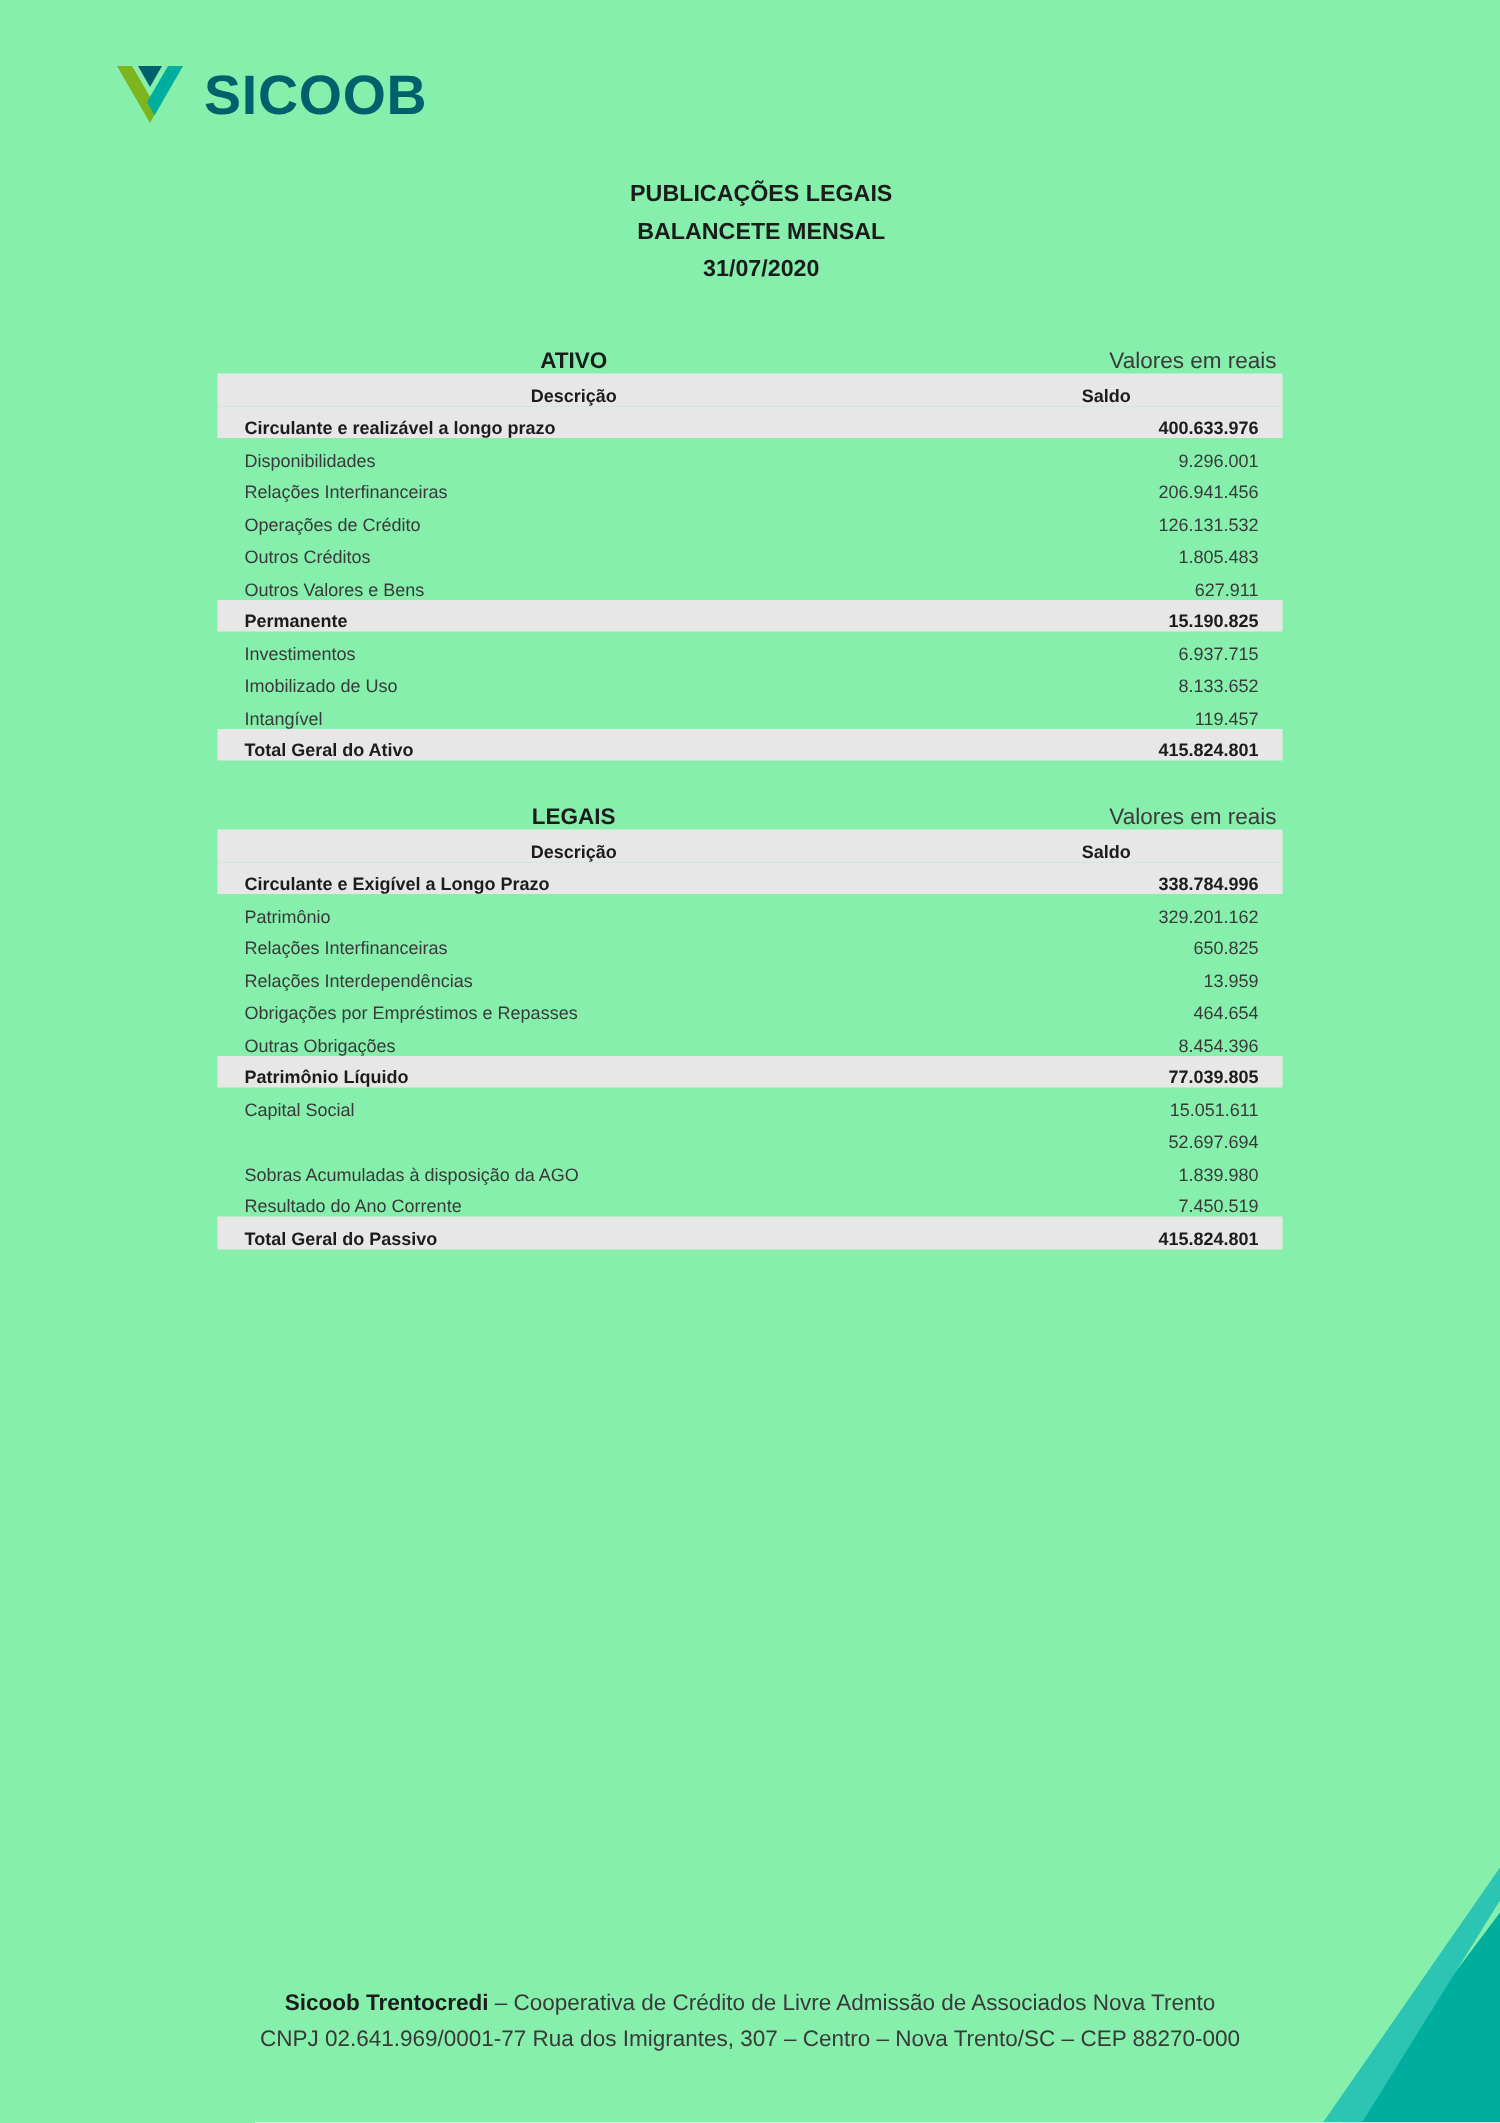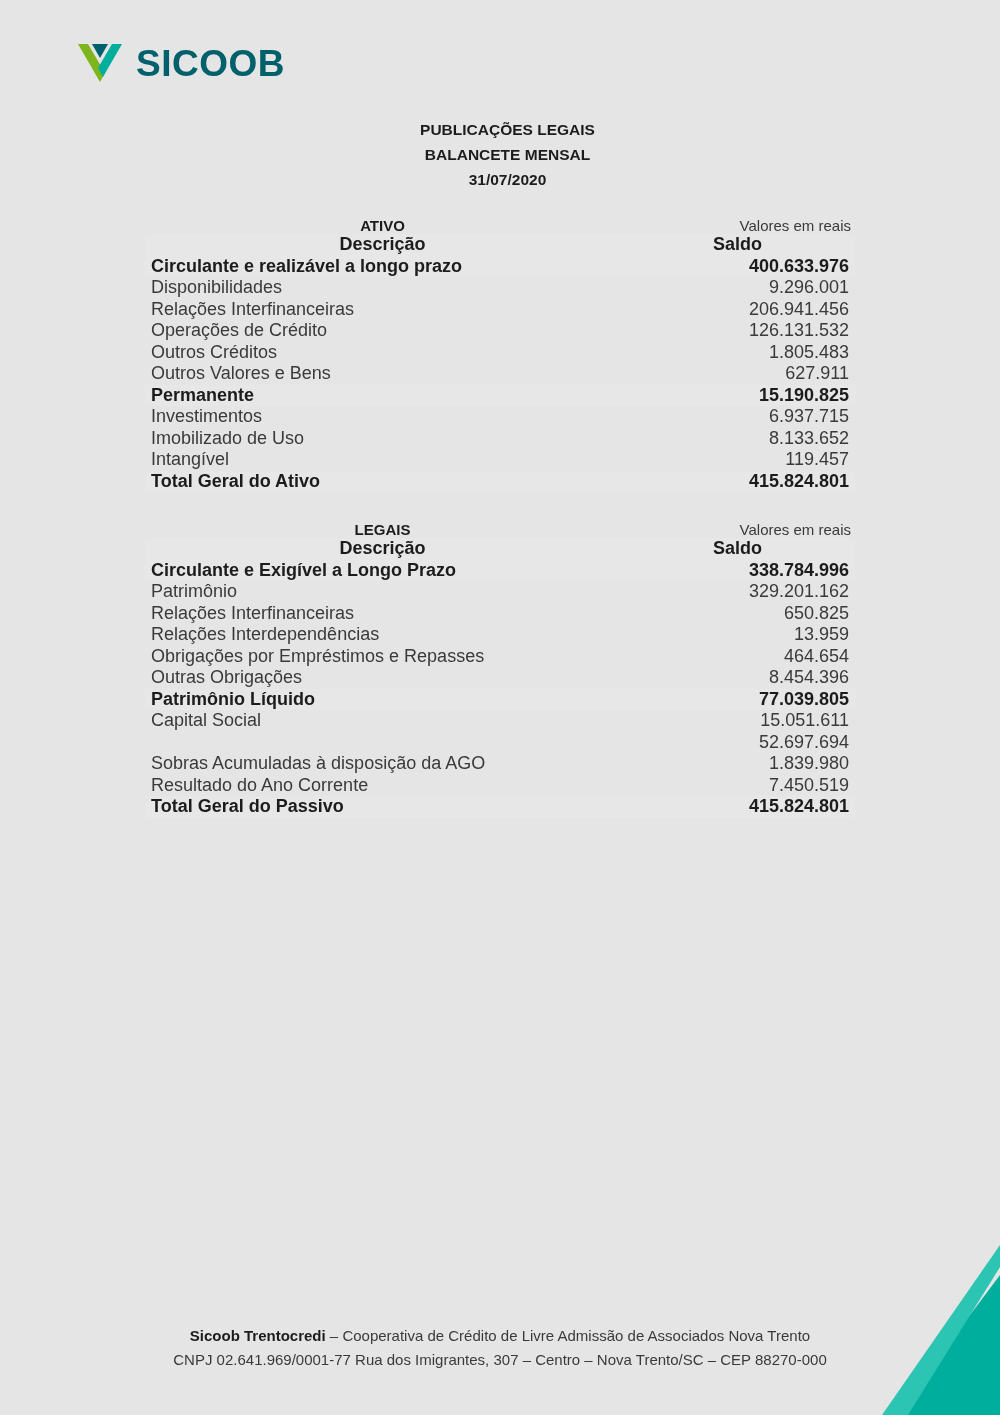--- a/index.html
+++ b/index.html
@@ -3,21 +3,21 @@
 <meta charset="utf-8">
 <style>
   * { margin: 0; padding: 0; box-sizing: border-box; }
   html,body { background:#ffffff; }
   body { font-family: "Liberation Sans", sans-serif; }
   .page {
     position: relative;
     width: 1000px;
     height: 1415px;
     margin: 0 auto;
-    background: #e5e5e5;
+    background: #86efac;
     overflow: hidden;
     color: #3a3a3a;
   }
 
   
   .logo-row { padding: 40px 0 0 74px; height: 95px; }
   .logo { display: flex; align-items: center; gap: 10px; }
   .logo-text {
     font-size: 37px;
     font-weight: bold;
@@ -30,42 +30,42 @@
   .doc-title div {
     font-weight: bold;
     font-size: 15.5px;
     line-height: 25px;
     color: #1c1c1c;
     padding-left: 15px;
   }
 
   
   .table-block { width: 710px; margin: 0 auto; }
-  .table-block.first { margin-top: 20px; }
+  .table-block.first { margin-top: 35px; }
   .table-block.second { margin-top: 24px; }
 
   .tcaption { display: flex; align-items: flex-end; height: 22px; }
   .tcaption .ctitle {
     width: 475px;
     text-align: center;
     font-weight: bold;
     font-size: 15px;
     color: #1c1c1c;
   }
   .tcaption .cnote {
     flex: 1;
     text-align: right;
     font-size: 15px;
     padding-right: 4px;
     color: #3a3a3a;
   }
 
-  .trow { display: flex; align-items: flex-start; height: 21.5px; font-size: 18px; }
-  .trow .c1 { width: 475px; padding-left: 6px; white-space: nowrap; }
-  .trow .c2 { flex: 1; text-align: right; padding-right: 6px; white-space: nowrap; }
+  .trow { display: flex; align-items: flex-end; height: 21.5px; font-size: 12px; }
+  .trow .c1 { width: 475px; padding-left: 18px; white-space: nowrap; }
+  .trow .c2 { flex: 1; text-align: right; padding-right: 16px; white-space: nowrap; }
 
   .thead { background: #e7e7e7; font-weight: bold; color: #1c1c1c; }
   .thead .c1 { text-align: center; padding-left: 0; }
   .thead .c2 { text-align: center; padding-right: 0; }
 
   .section-row { background: #e7e7e7; font-weight: bold; color: #1c1c1c; }
 
   
   .signatures {
     position: absolute;

